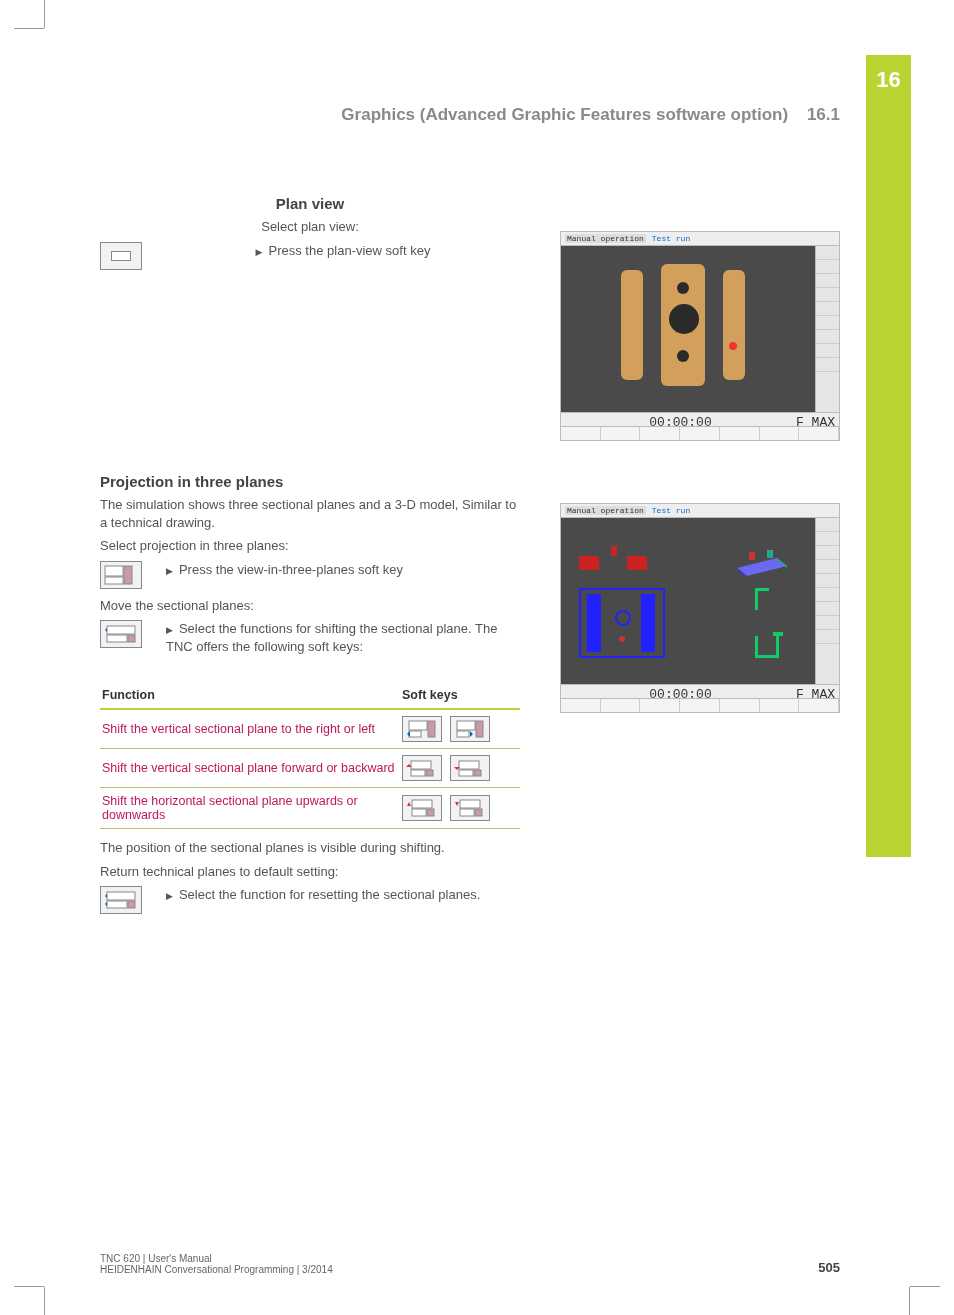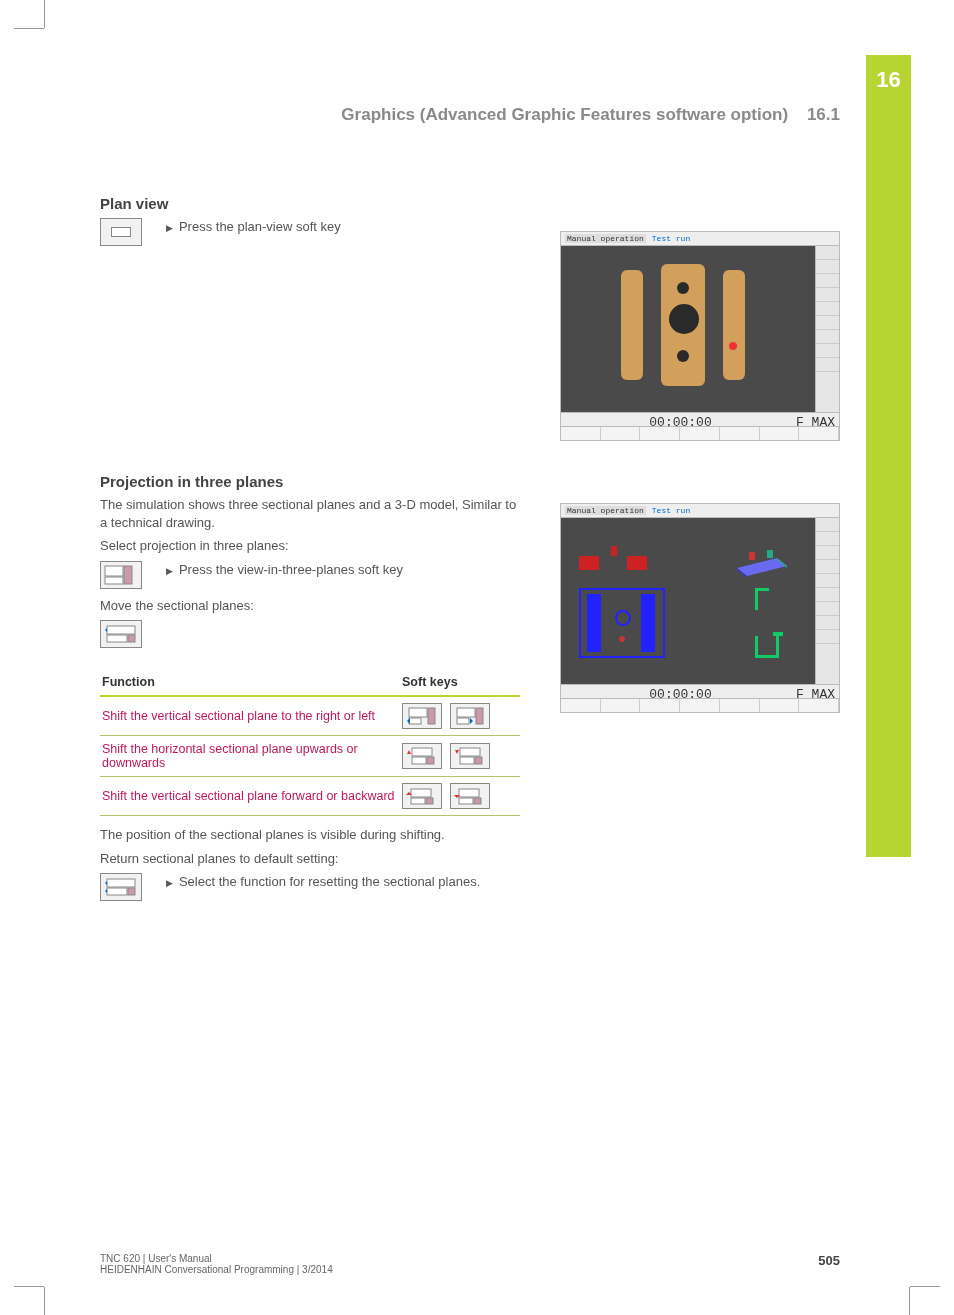--- a/index.html
+++ b/index.html
@@ -47,21 +47,21 @@
     display:flex; align-items:center; justify-content:center; flex:0 0 auto;
   }
   .icon-inner-rect { width:20px; height:10px; border:1px solid #888; background:#fff; }
 
   .step { display:flex; gap:24px; margin:4px 0 8px 0; align-items:flex-start; }
   .step .txt { flex:1; }
   .step .txt .arw::before { content:'▶'; font-size:9px; color:#555; margin-right:6px; }
 
   .leftcol { width:420px; }
 
-  .section1 { position:relative; min-height:260px; }
+  .section1 { position:relative; min-height:260px;text-align:center; }
   .section2 { position:relative; margin-top:18px; }
 
   .screenshot {
     position:absolute; right:0; width:280px; background:#d9d9d9; border:1px solid #bbb;
     font-family:"Courier New",monospace; font-size:8px; color:#333;
   }
   .scr1 { top:36px; height:210px; }
   .scr2 { top:30px; height:210px; }
   .scr-titlebar { height:14px; background:#eee; border-bottom:1px solid #bbb; padding:2px 4px; display:flex; gap:6px; align-items:center; }
   .scr-titlebar .mo { background:#ddd; padding:0 2px; }
@@ -84,21 +84,21 @@
   .tp-box { position:absolute; }
 
   
   .ftable { width:420px; margin-top:23px; border-collapse:collapse; font-size:12.5px; }
   .ftable th { text-align:left; color:#333; font-weight:bold; padding:4px 2px 6px 2px; border-bottom:2px solid #b8d432; }
   .ftable td { padding:6px 2px; border-bottom:1px solid #b8c070; vertical-align:middle; color:#be185d; }
   .sk-pair { display:flex; gap:8px; }
   .sk { width:40px; height:26px; border:1px solid #888; background:#f2f2f2; position:relative; display:flex; align-items:center; justify-content:center; }
   .sk svg { display:block; }
 
-  .footer { position:absolute; bottom:40px; left:100px; width:740px; display:flex; justify-content:space-between; align-items:flex-start; font-size:10px; color:#666; }
+  .footer { position:absolute; bottom:40px; left:100px; width:740px; display:flex; justify-content:space-between; align-items:flex-end; font-size:10px; color:#666; }
   .footer .pnum { color:#444; font-size:13px; font-weight:bold; }
 </style>
 </head>
 <body>
 
 <div class="corner-marks-tl"></div>
 <div class="corner-marks-bl"></div>
 <div class="corner-marks-br"></div>
 
 <div class="green-tab">
@@ -108,20 +108,21 @@
 <div class="page-header">
   <span>Graphics (Advanced Graphic Features software option)</span>
   <span class="secnum">16.1</span>
 </div>
 
 <div class="content">
 
   <div class="section1">
     <div class="leftcol">
       <h3>Plan view</h3>
+      <p>Select plan view:</p>
       <div class="step">
         <div class="icon-box">
           <div class="icon-inner-rect"></div>
         </div>
         <div class="txt">
             <p class="arw">Press the plan-view soft key</p>
           </div>
       </div>
     </div>
 
@@ -188,20 +189,23 @@
       <p>Move the sectional planes:</p>
       <div class="step">
         <div class="icon-box">
           <svg width="34" height="20" viewBox="0 0 34 20">
               <rect x="3" y="2" width="28" height="8" fill="#fff" stroke="#888"></rect>
               <rect x="3" y="11" width="20" height="7" fill="#fff" stroke="#888"></rect>
               <rect x="24" y="11" width="7" height="7" fill="#c9a" stroke="#888"></rect>
               <path d="M1 6 L3 4 L3 8 Z" fill="#06c"></path>
             </svg>
         </div>
+        <div class="txt">
+            <p class="arw">Select the functions for shifting the sectional plane. The TNC offers the following soft keys:</p>
+          </div>
       </div>
 
       <table class="ftable">
         <thead>
             <tr>
           <th>Function</th>
           <th style="width:120px">Soft keys</th>
         </tr>
           </thead>
         <tbody>
@@ -222,70 +226,70 @@
                       <rect x="3" y="2" width="18" height="9" fill="#fff" stroke="#888"></rect>
                       <rect x="3" y="12" width="12" height="6" fill="#fff" stroke="#888"></rect>
                       <rect x="22" y="2" width="7" height="16" fill="#c9a" stroke="#888"></rect>
                       <path d="M19 15 L16 12 L16 18 Z" fill="#06c"></path>
                     </svg>
                   </div>
             </div>
               </td>
           </tr>
           <tr>
+            <td>Shift the vertical sectional plane forward or backward</td>
+            <td>
+                <div class="sk-pair">
+              <div class="sk">
+                    <svg width="32" height="20" viewBox="0 0 32 20">
+                      <rect x="5" y="3" width="20" height="8" fill="#fff" stroke="#888"></rect>
+                      <rect x="5" y="12" width="14" height="6" fill="#fff" stroke="#888"></rect>
+                      <rect x="20" y="12" width="7" height="6" fill="#c9a" stroke="#888"></rect>
+                      <path d="M3 6 L0 9 L6 9 Z" fill="#d33"></path>
+                    </svg>
+                  </div>
+              <div class="sk">
+                    <svg width="32" height="20" viewBox="0 0 32 20">
+                      <rect x="5" y="3" width="20" height="8" fill="#fff" stroke="#888"></rect>
+                      <rect x="5" y="12" width="14" height="6" fill="#fff" stroke="#888"></rect>
+                      <rect x="20" y="12" width="7" height="6" fill="#c9a" stroke="#888"></rect>
+                      <path d="M3 12 L0 9 L6 9 Z" fill="#d33"></path>
+                    </svg>
+                  </div>
+            </div>
+              </td>
+          </tr>
+          <tr>
             <td>Shift the horizontal sectional plane upwards or downwards</td>
             <td>
                 <div class="sk-pair">
               <div class="sk">
                     <svg width="32" height="20" viewBox="0 0 32 20">
                       <rect x="6" y="2" width="20" height="8" fill="#fff" stroke="#888"></rect>
                       <rect x="6" y="11" width="14" height="7" fill="#fff" stroke="#888"></rect>
                       <rect x="21" y="11" width="7" height="7" fill="#c9a" stroke="#888"></rect>
                       <path d="M3 4 L1 8 L5 8 Z" fill="#d33"></path>
                     </svg>
                   </div>
               <div class="sk">
                     <svg width="32" height="20" viewBox="0 0 32 20">
                       <rect x="6" y="2" width="20" height="8" fill="#fff" stroke="#888"></rect>
                       <rect x="6" y="11" width="14" height="7" fill="#fff" stroke="#888"></rect>
                       <rect x="21" y="11" width="7" height="7" fill="#c9a" stroke="#888"></rect>
                       <path d="M3 8 L1 4 L5 4 Z" fill="#d33"></path>
-                    </svg>
-                  </div>
-            </div>
-              </td>
-          </tr>
-          <tr>
-            <td>Shift the vertical sectional plane forward or backward</td>
-            <td>
-                <div class="sk-pair">
-              <div class="sk">
-                    <svg width="32" height="20" viewBox="0 0 32 20">
-                      <rect x="5" y="3" width="20" height="8" fill="#fff" stroke="#888"></rect>
-                      <rect x="5" y="12" width="14" height="6" fill="#fff" stroke="#888"></rect>
-                      <rect x="20" y="12" width="7" height="6" fill="#c9a" stroke="#888"></rect>
-                      <path d="M3 6 L0 9 L6 9 Z" fill="#d33"></path>
-                    </svg>
-                  </div>
-              <div class="sk">
-                    <svg width="32" height="20" viewBox="0 0 32 20">
-                      <rect x="5" y="3" width="20" height="8" fill="#fff" stroke="#888"></rect>
-                      <rect x="5" y="12" width="14" height="6" fill="#fff" stroke="#888"></rect>
-                      <rect x="20" y="12" width="7" height="6" fill="#c9a" stroke="#888"></rect>
-                      <path d="M3 12 L0 9 L6 9 Z" fill="#d33"></path>
                     </svg>
                   </div>
             </div>
               </td>
           </tr>
         </tbody>
       </table>
 
       <p style="margin-top:10px">The position of the sectional planes is visible during shifting.</p>
-      <p>Return sectional planes to default setting:</p>
+      <p>Return technical planes to default setting:</p>
       <div class="step">
         <div class="icon-box">
           <svg width="34" height="20" viewBox="0 0 34 20">
               <rect x="3" y="2" width="28" height="8" fill="#fff" stroke="#888"></rect>
               <rect x="3" y="11" width="20" height="7" fill="#fff" stroke="#888"></rect>
               <rect x="24" y="11" width="7" height="7" fill="#c9a" stroke="#888"></rect>
               <path d="M1 6 L3 4 L3 8 Z" fill="#06c"></path>
               <path d="M1 14 L3 12 L3 16 Z" fill="#06c"></path>
             </svg>
         </div>

